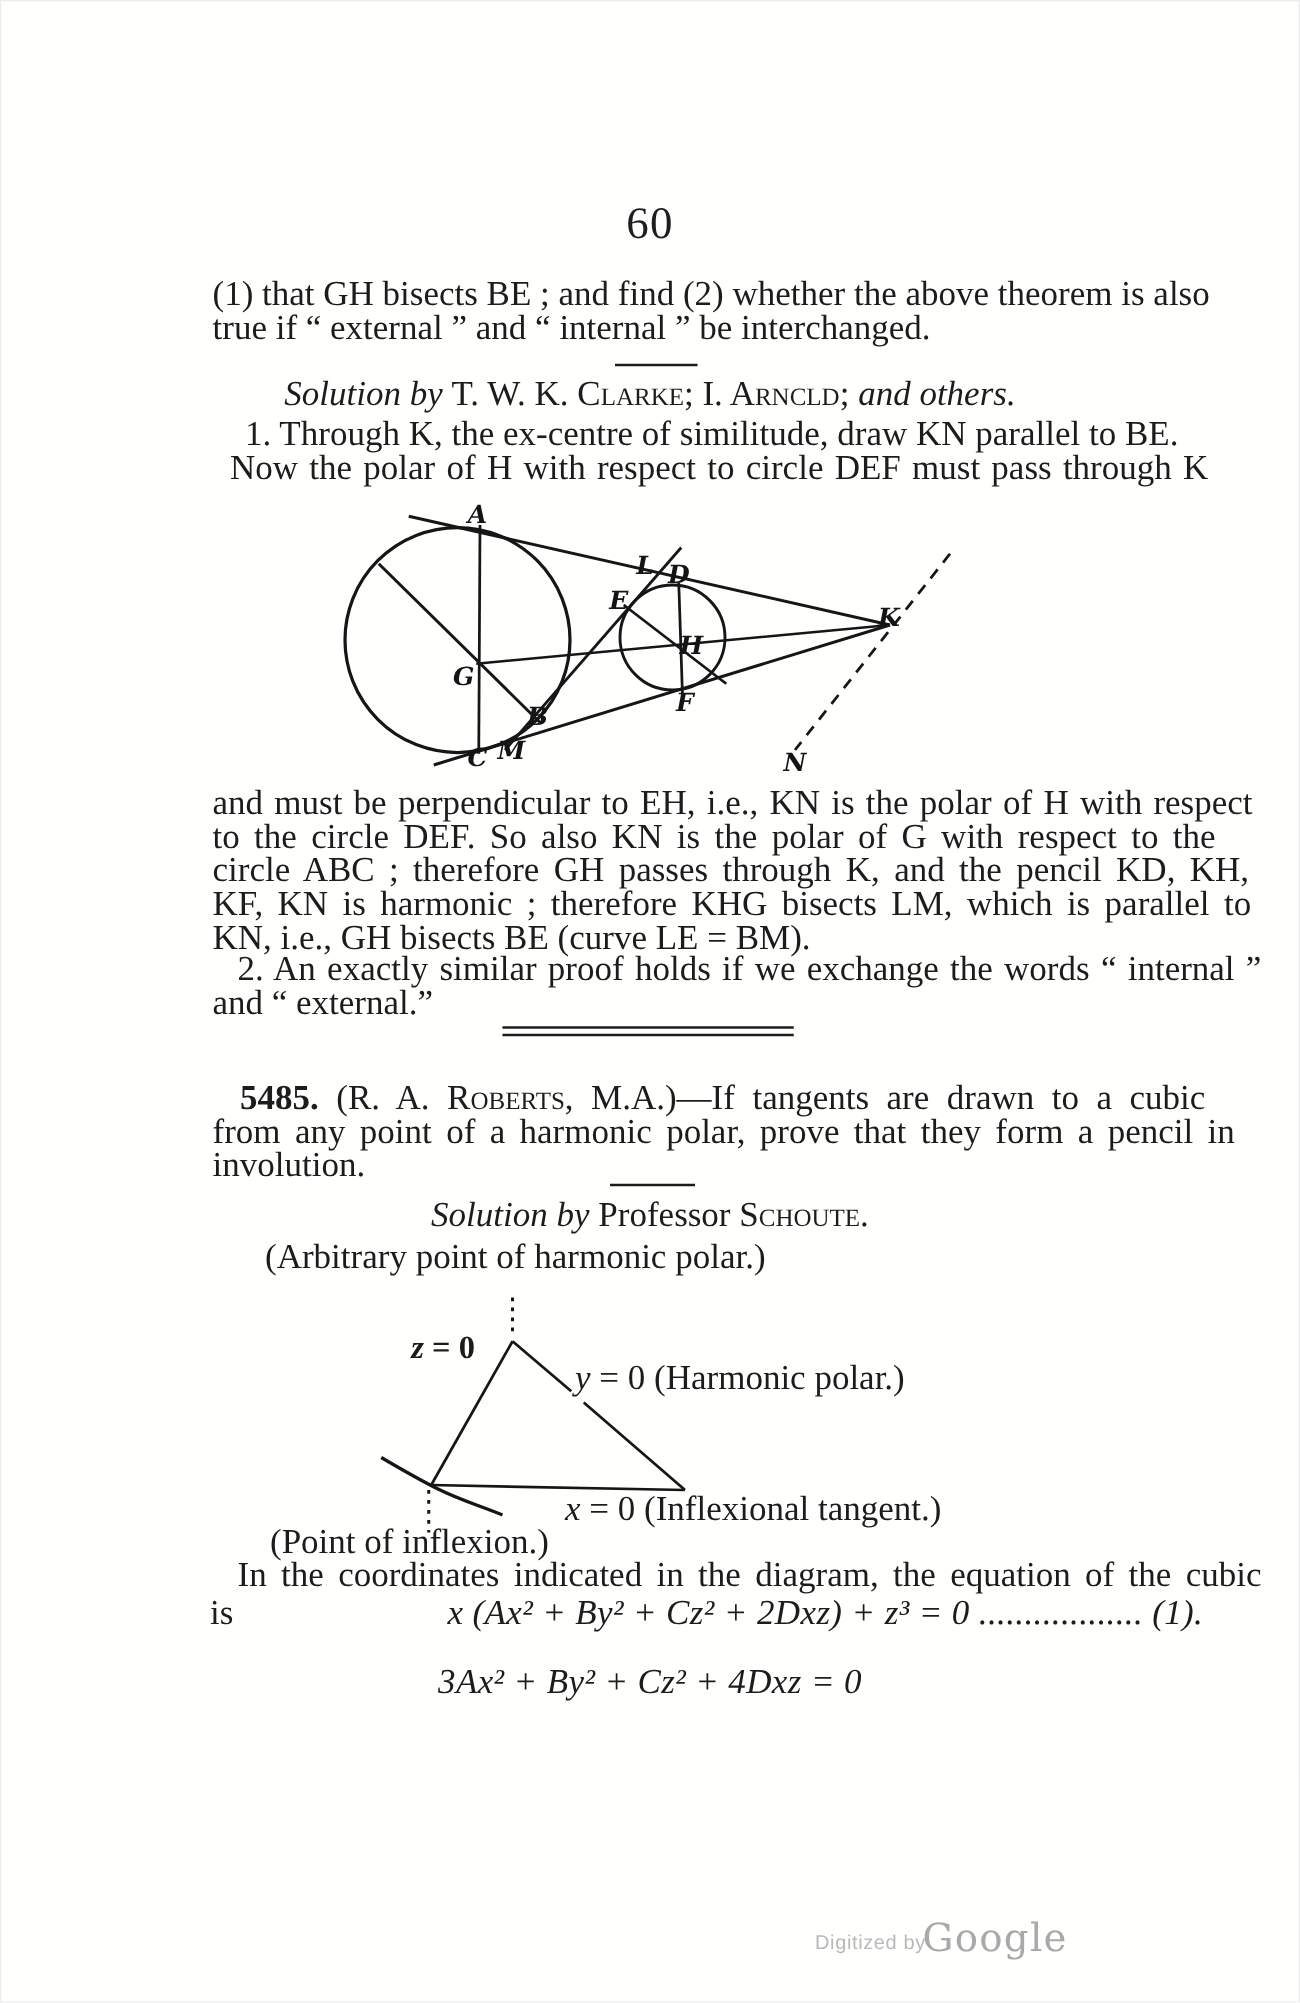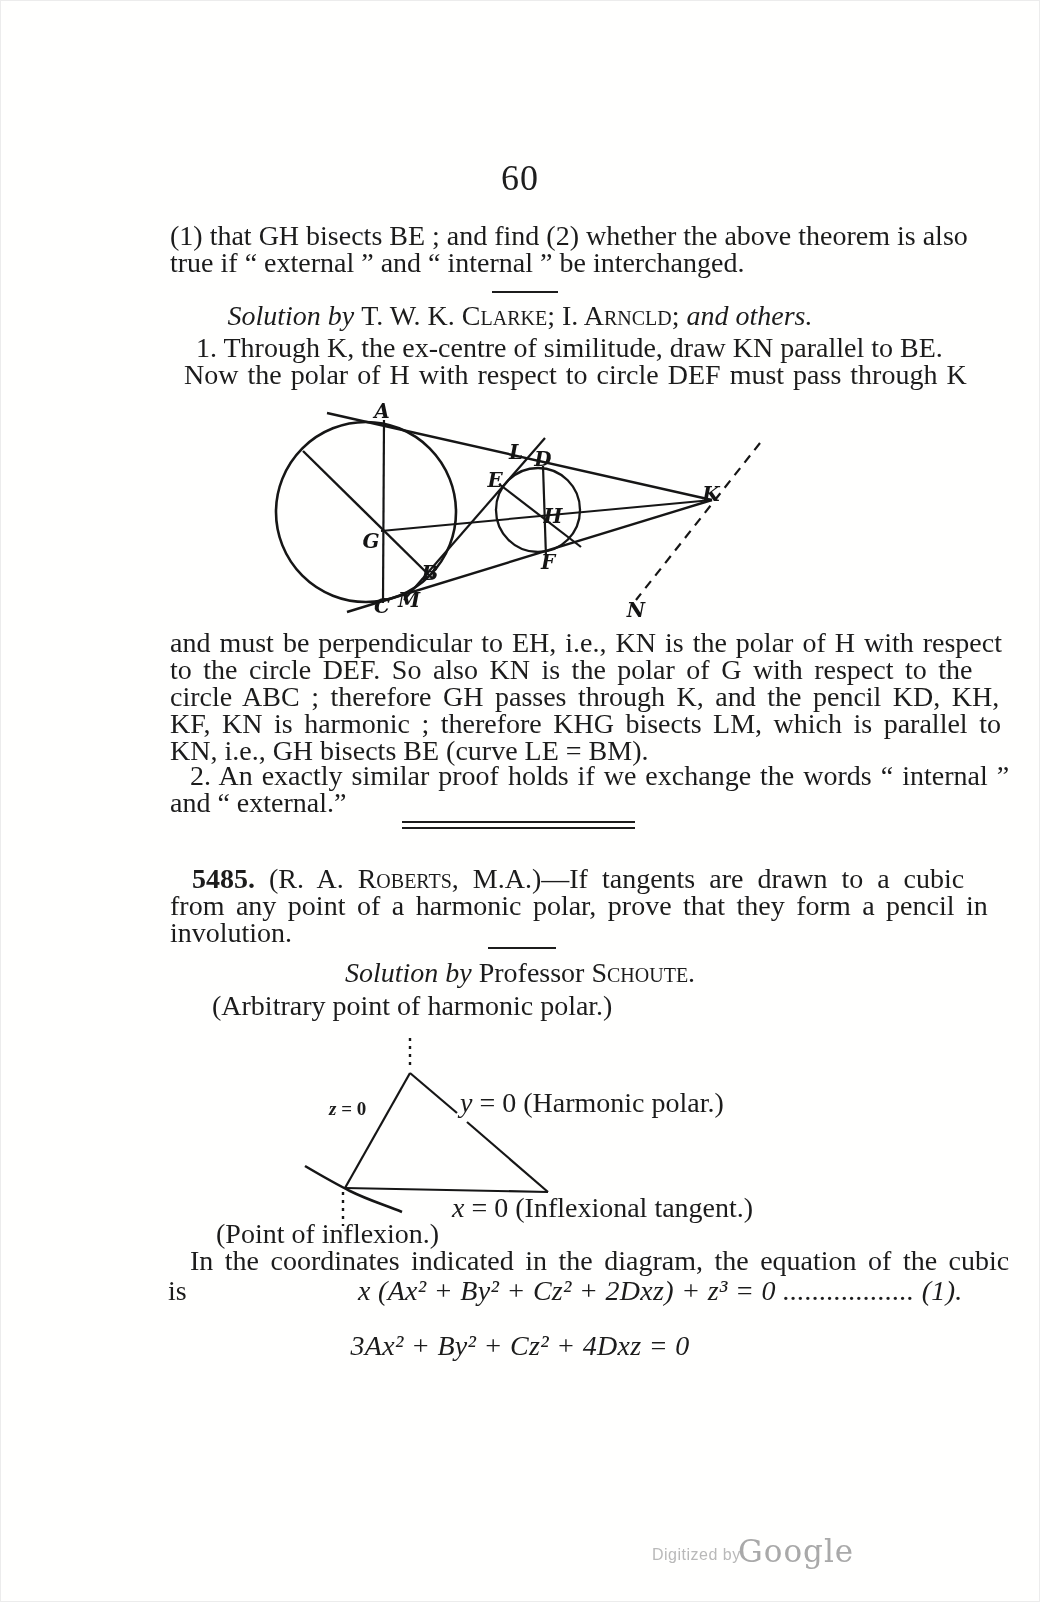--- a/index.html
+++ b/index.html
@@ -105,21 +105,21 @@
     <svg width="330" height="215" viewBox="290 1015 330 215">
       <line x1="410" y1="1038" x2="410" y2="1068" stroke-width="2.4" stroke-dasharray="3 5"></line>
       <line x1="410" y1="1073" x2="345" y2="1188" stroke-width="2.2"></line>
       <line x1="410" y1="1073" x2="457" y2="1113" stroke-width="2.2"></line>
       <line x1="467" y1="1122" x2="548" y2="1192" stroke-width="2.2"></line>
       <line x1="345" y1="1188" x2="548" y2="1192" stroke-width="2.2"></line>
       <path d="M 305 1166 C 322 1176, 334 1183, 350 1191 C 368 1200, 385 1205, 402 1212" stroke-width="2.6"></path>
       <line x1="343" y1="1192" x2="343" y2="1226" stroke-width="2.4" stroke-dasharray="3 5"></line>
     </svg>
   </div>
-  <div class="line" style="left:329px;top:1095px;font-size:19px;font-weight:bold;">
+  <div class="line" style="left:329px;top:1064px;font-size:26px;font-weight:bold;">
     <span class="it">z</span><span> = 0</span>
   </div>
   <div class="line" style="left:460px;top:1089px;">
     <span class="it">y</span><span> = 0 (Harmonic polar.)</span>
   </div>
   <div class="line" style="left:452px;top:1194px;">
     <span class="it">x</span><span> = 0 (Inflexional tangent.)</span>
   </div>
   <div class="line" style="left:216px;top:1220px;">(Point of inflexion.)</div>
 

